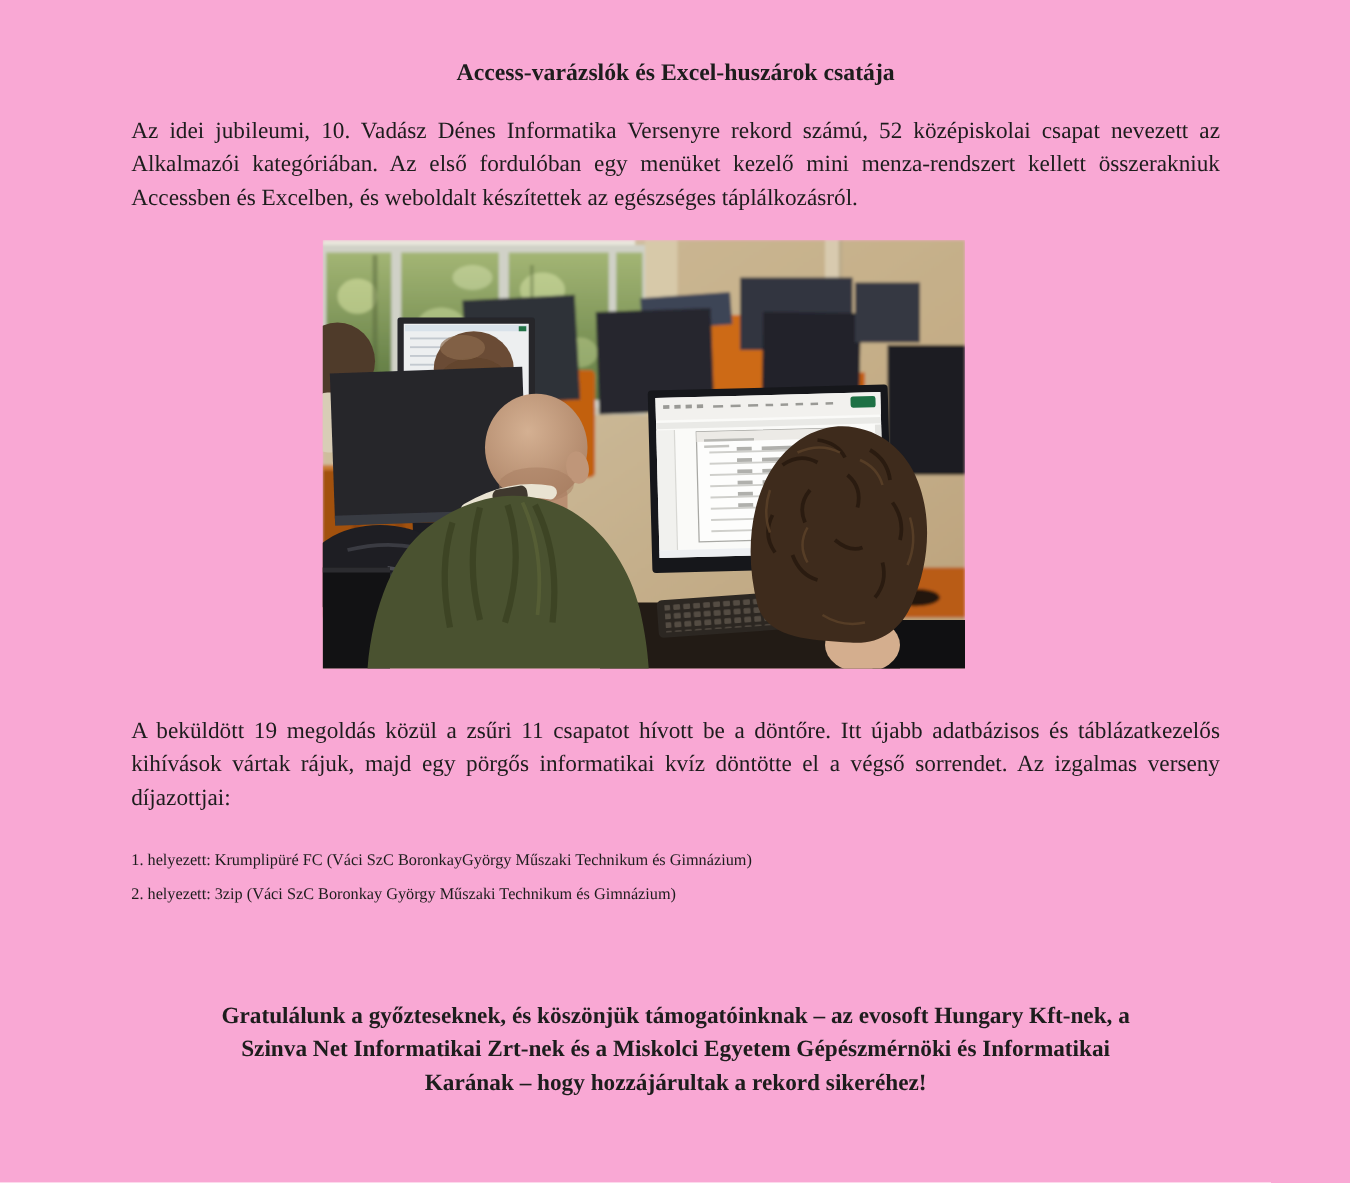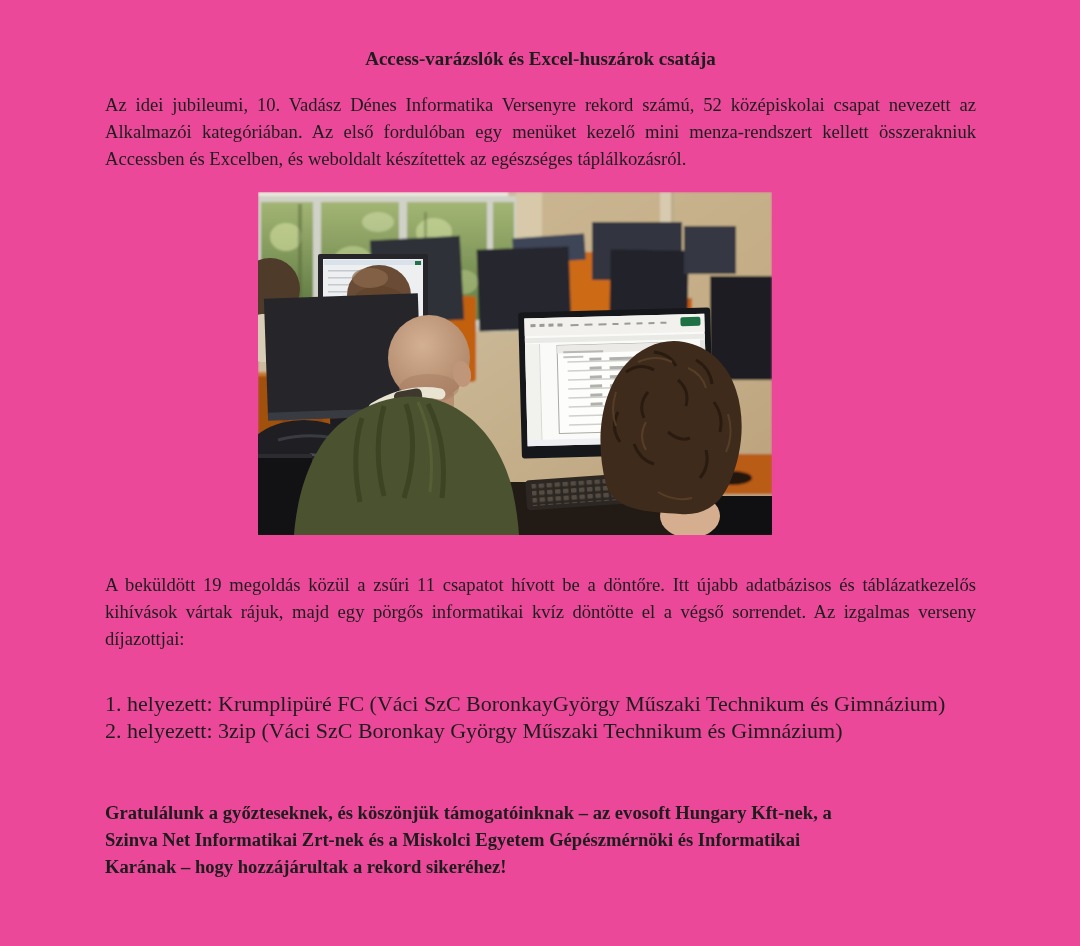--- a/index.html
+++ b/index.html
@@ -2,43 +2,43 @@
 <html lang="hu"><head>
 <meta charset="utf-8">
 <style>
   html,body{margin:0;padding:0;background:#ffffff;}
   body{
     width:1080px;height:946px;position:relative;overflow:hidden;
     font-family:"Liberation Serif","DejaVu Serif",serif;
     color:#1d1d1d;
     -webkit-font-smoothing:antialiased;
   }
-  .page{position:absolute;inset:0;background:#ec4899;}
+  .page{position:absolute;inset:0;background:#f9a8d4;}
   .title{
     position:absolute;top:45px;left:105px;width:871px;
     font-size:19px;line-height:27px;font-weight:bold;text-align:center;margin:0;
   }
   .para{
     position:absolute;left:105px;width:871px;margin:0;
     font-size:18.6px;line-height:27px;text-align:justify;
   }
   .p1{top:91px;}
   .p2{top:571px;}
   .photo-fig{
     position:absolute;left:258px;top:192px;width:514px;height:343px;margin:0;
     overflow:hidden;
   }
   .photo-fig svg{display:block;}
   .winners{
-    position:absolute;left:105px;top:690px;width:940px;
-    font-size:22px;line-height:27px;white-space:nowrap;
+    position:absolute;left:105px;top:674px;width:940px;
+    font-size:13px;line-height:27px;white-space:nowrap;
   }
   .closing{
     position:absolute;left:105px;top:799px;width:871px;margin:0;
-    font-size:18.6px;line-height:27px;font-weight:bold;
+    font-size:18.6px;line-height:27px;font-weight:bold;text-align:center;
   }
 </style>
 </head>
 <body>
 
 <div class="page">
 
   <h1 class="title">Access-varázslók és Excel-huszárok csatája</h1>
 
   <p class="para p1">Az idei jubileumi, 10. Vadász Dénes Informatika Versenyre rekord számú, 52 középiskolai csapat nevezett az Alkalmazói kategóriában. Az első fordulóban egy menüket kezelő mini menza-rendszert kellett összerakniuk Accessben és Excelben, és weboldalt készítettek az egészséges táplálkozásról.</p>

